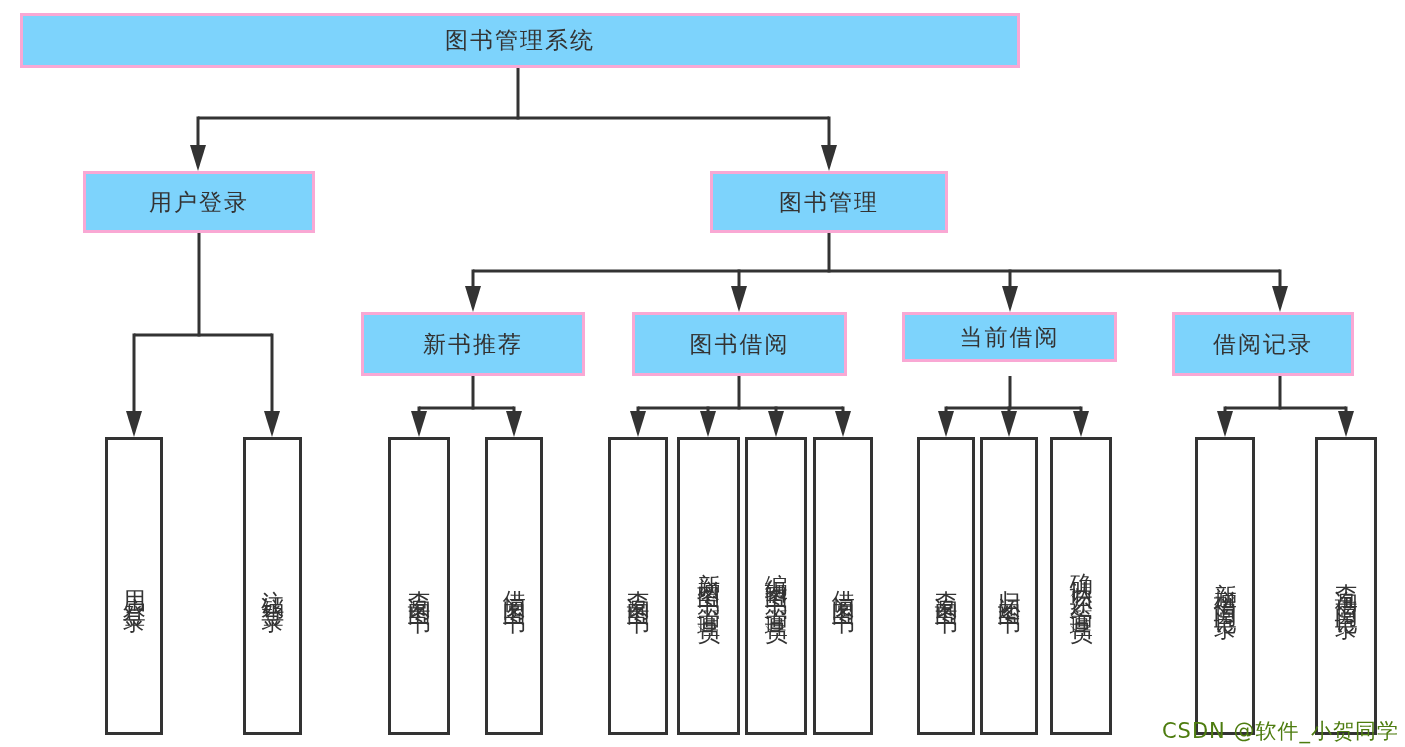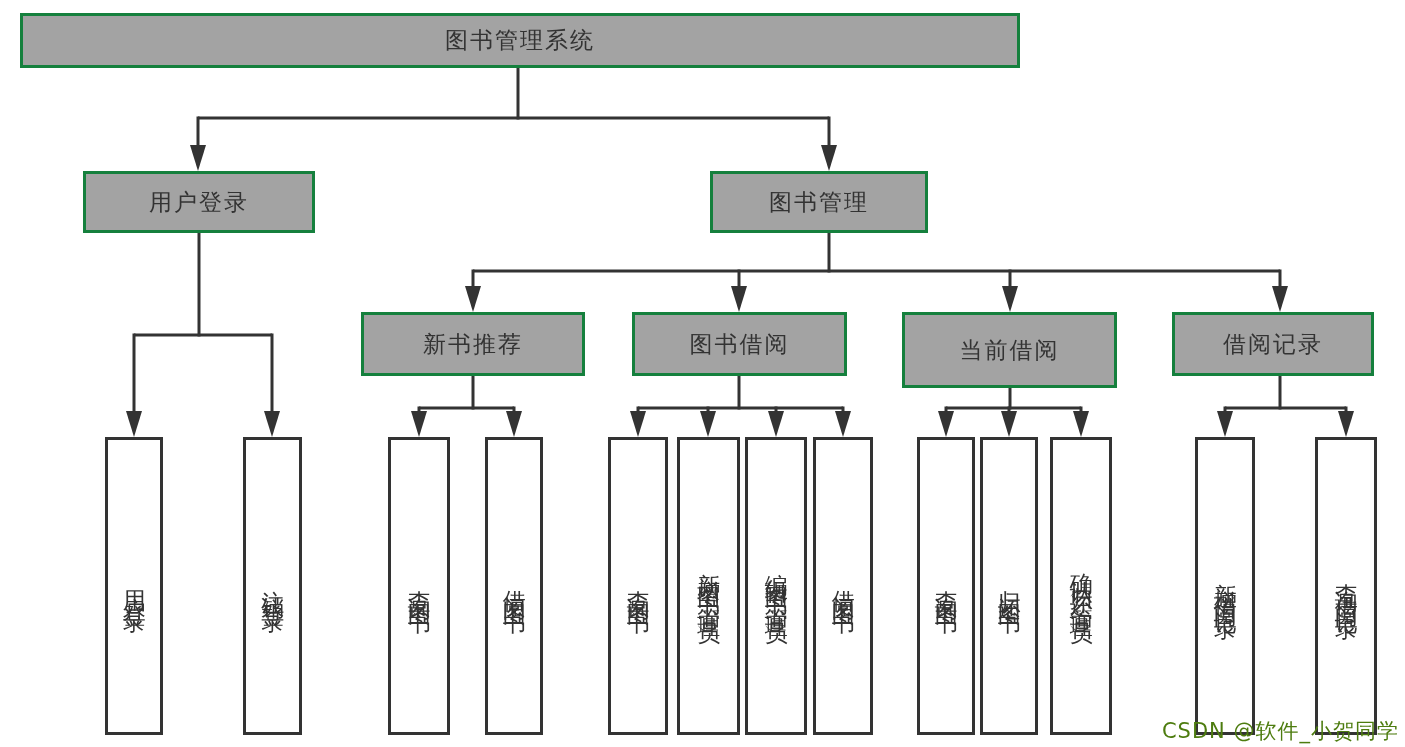--- a/index.html
+++ b/index.html
@@ -13,22 +13,22 @@
   }
   #connectors {
     position: absolute;
     left: 0; top: 0;
     width: 1405px; height: 747px;
     pointer-events: none;
   }
   .node {
     position: absolute;
     box-sizing: border-box;
-    border: 3px solid #15803d;
-    background: #a3a3a3;
+    border: 3px solid #f9a8d4;
+    background: #7dd3fc;
     display: flex;
     align-items: center;
     justify-content: center;
     color: #333333;
     font-size: 23px;
     letter-spacing: 2px;
     z-index: 2;
   }
   .leaf {
     position: absolute;
@@ -138,26 +138,26 @@
       <line x1="1225" y1="406.5" x2="1225" y2="414"></line>
       <polygon points="1217,411 1233,411 1225,437" stroke="none"></polygon>
       <line x1="1346" y1="406.5" x2="1346" y2="414"></line>
       <polygon points="1338,411 1354,411 1346,437" stroke="none"></polygon>
     </g>
   </svg>
 
   <div class="node" style="left:20px; top:13px; width:1000px; height:55px;">图书管理系统</div>
 
   <div class="node" style="left:83px; top:171px; width:232px; height:62px;">用户登录</div>
-  <div class="node" style="left:710px; top:171px; width:218px; height:62px;">图书管理</div>
+  <div class="node" style="left:710px; top:171px; width:238px; height:62px;">图书管理</div>
 
   <div class="node" style="left:632px; top:312px; width:215px; height:64px;">图书借阅</div>
   <div class="node" style="left:361px; top:312px; width:224px; height:64px;">新书推荐</div>
-  <div class="node" style="left:902px; top:312px; width:215px; height:76px;">当前借阅</div>
-  <div class="node" style="left:1172px; top:312px; width:202px; height:64px;">借阅记录</div>
+  <div class="node" style="left:902px; top:312px; width:215px; height:50px;">当前借阅</div>
+  <div class="node" style="left:1172px; top:312px; width:182px; height:64px;">借阅记录</div>
 
   <div class="leaf" style="left:105px; width:58px;">
     <span>用户登录</span>
   </div>
   <div class="leaf" style="left:243px; width:59px;">
     <span>注销登录</span>
   </div>
 
   <div class="leaf" style="left:388px; width:62px;">
     <span>查询图书</span>

